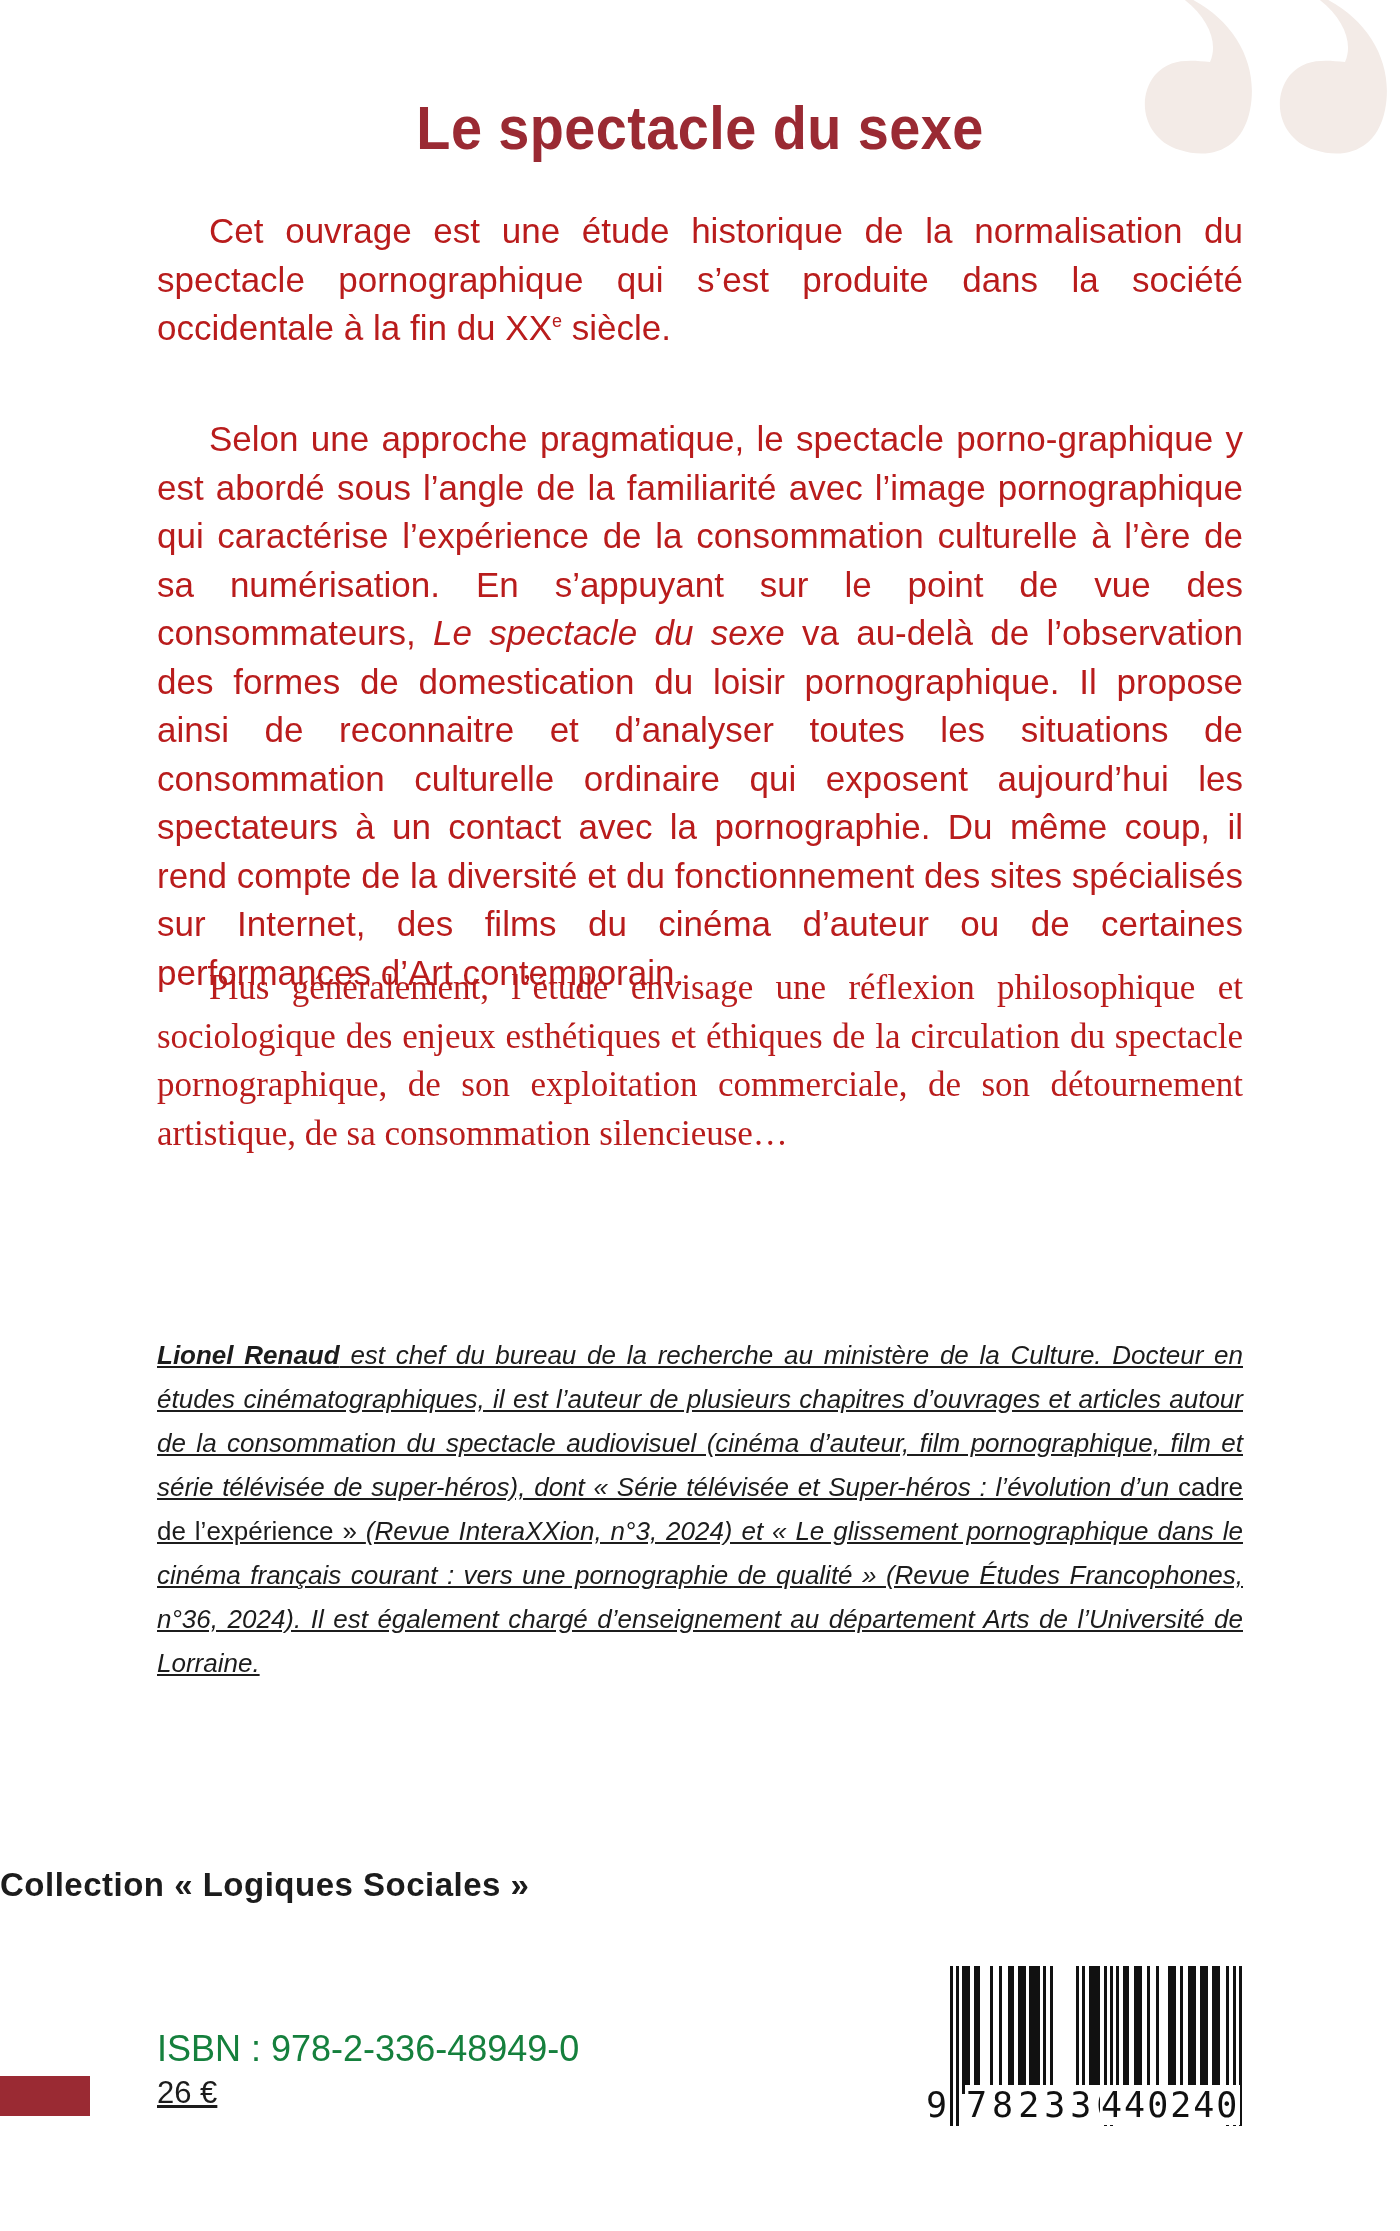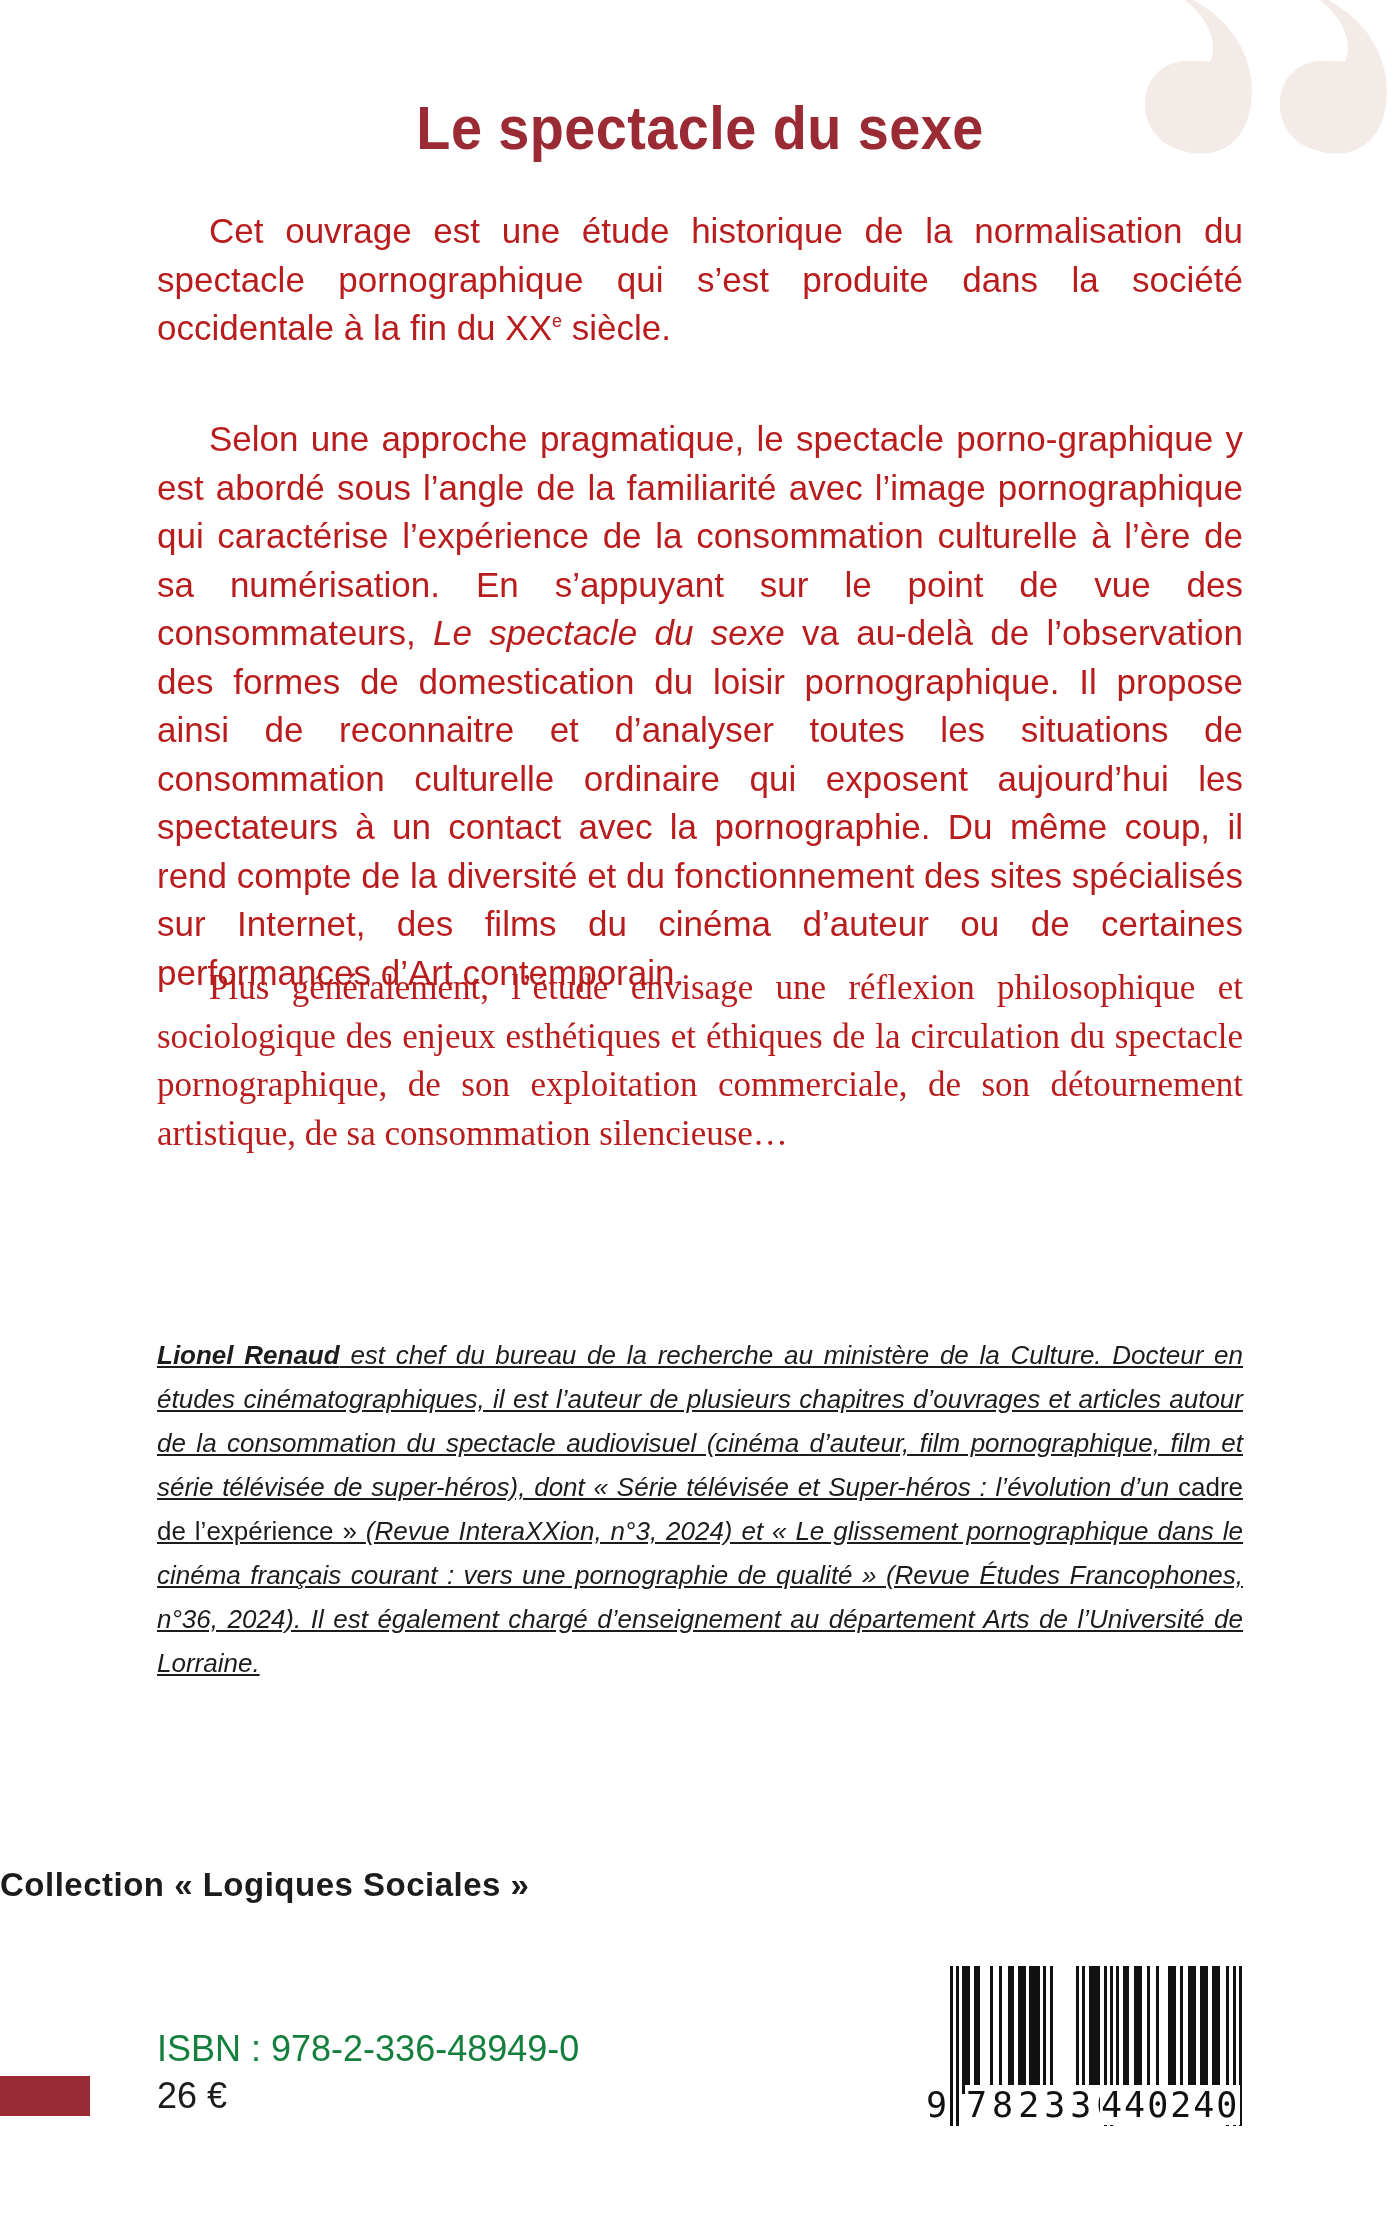--- a/index.html
+++ b/index.html
@@ -37,21 +37,21 @@
   .bio .upright { font-style: normal; }
   .collection {
     position: absolute; top: 1842px; left: 0; width: 1400px; 
     font-size: 33px; line-height: 43px; color: #1c1c1c; letter-spacing: 0.5px; margin-top: 21px;
   }
   .collection .name { font-weight: bold; }
   .isbn {
     position: absolute; left: 157px; top: 2028px; font-size: 36px; color: #15803d;
   }
   .price {
-    position: absolute; left: 157px; top: 2075px; font-size: 36px; color: #1c1c1c;
+    position: absolute; left: 157px; top: 2075px; font-size: 31px; color: #1c1c1c; text-decoration: underline;
   }
   .red-bar {
     position: absolute; left: 0; top: 2076px; width: 90px; height: 40px; background: #9a2a33;
   }
   .barcode {
     position: absolute; left: 948px; top: 1966px; width: 296px; height: 160px;
   }
   .barcode-digits {
     position: absolute; left: 925px; top: 2085px; width: 330px; height: 40px;
     font-family: "DejaVu Sans Mono", monospace; font-size: 35px; color: #111;

